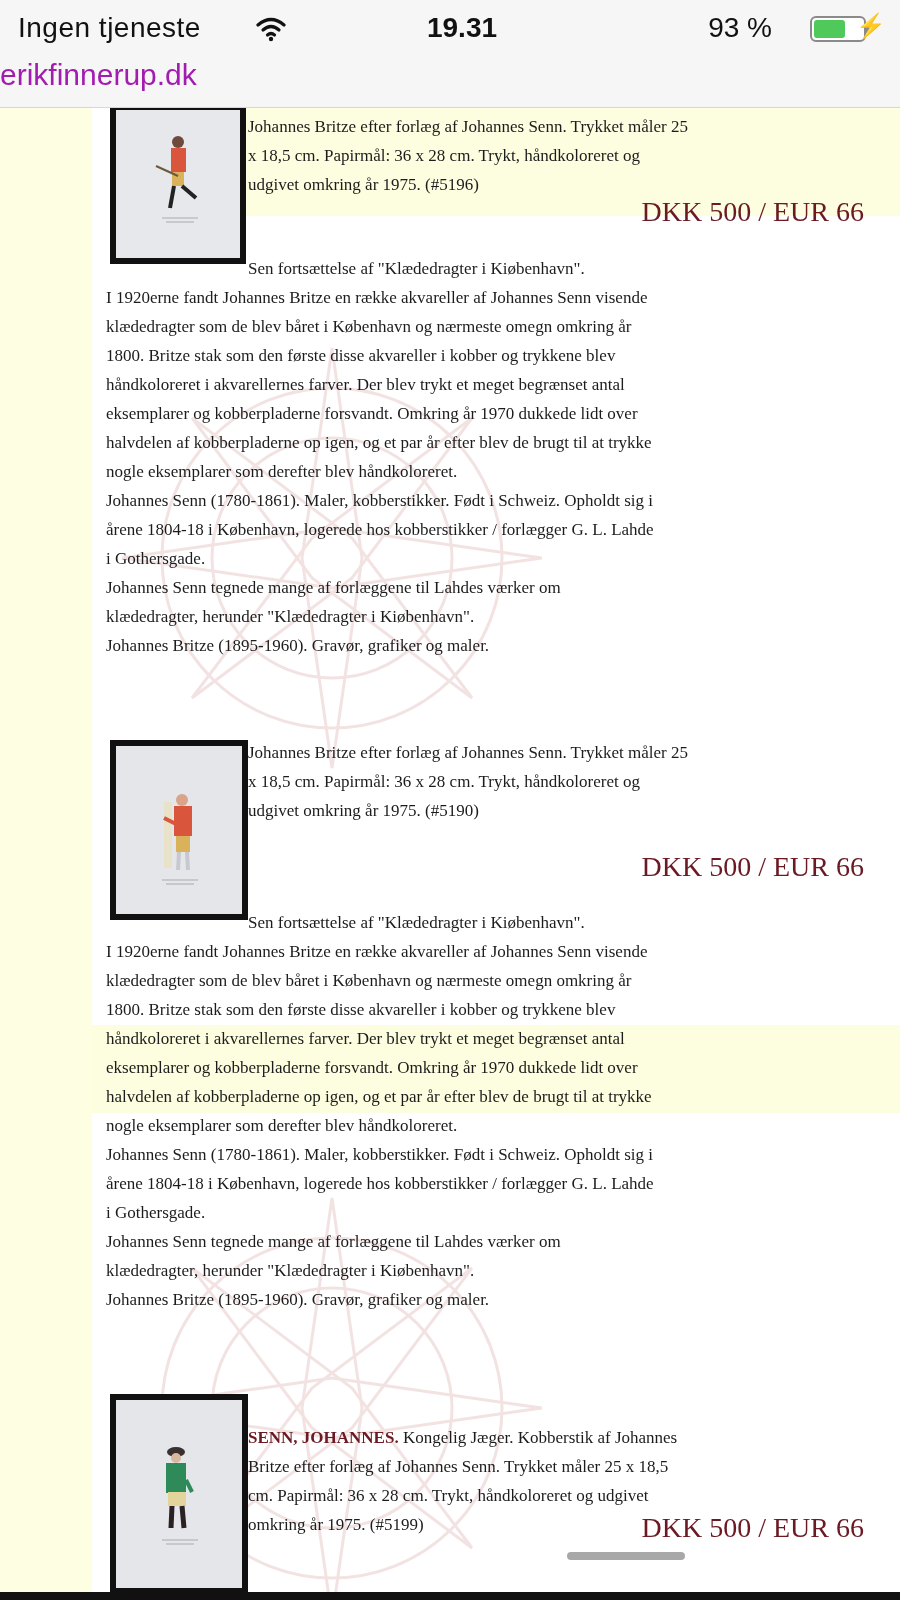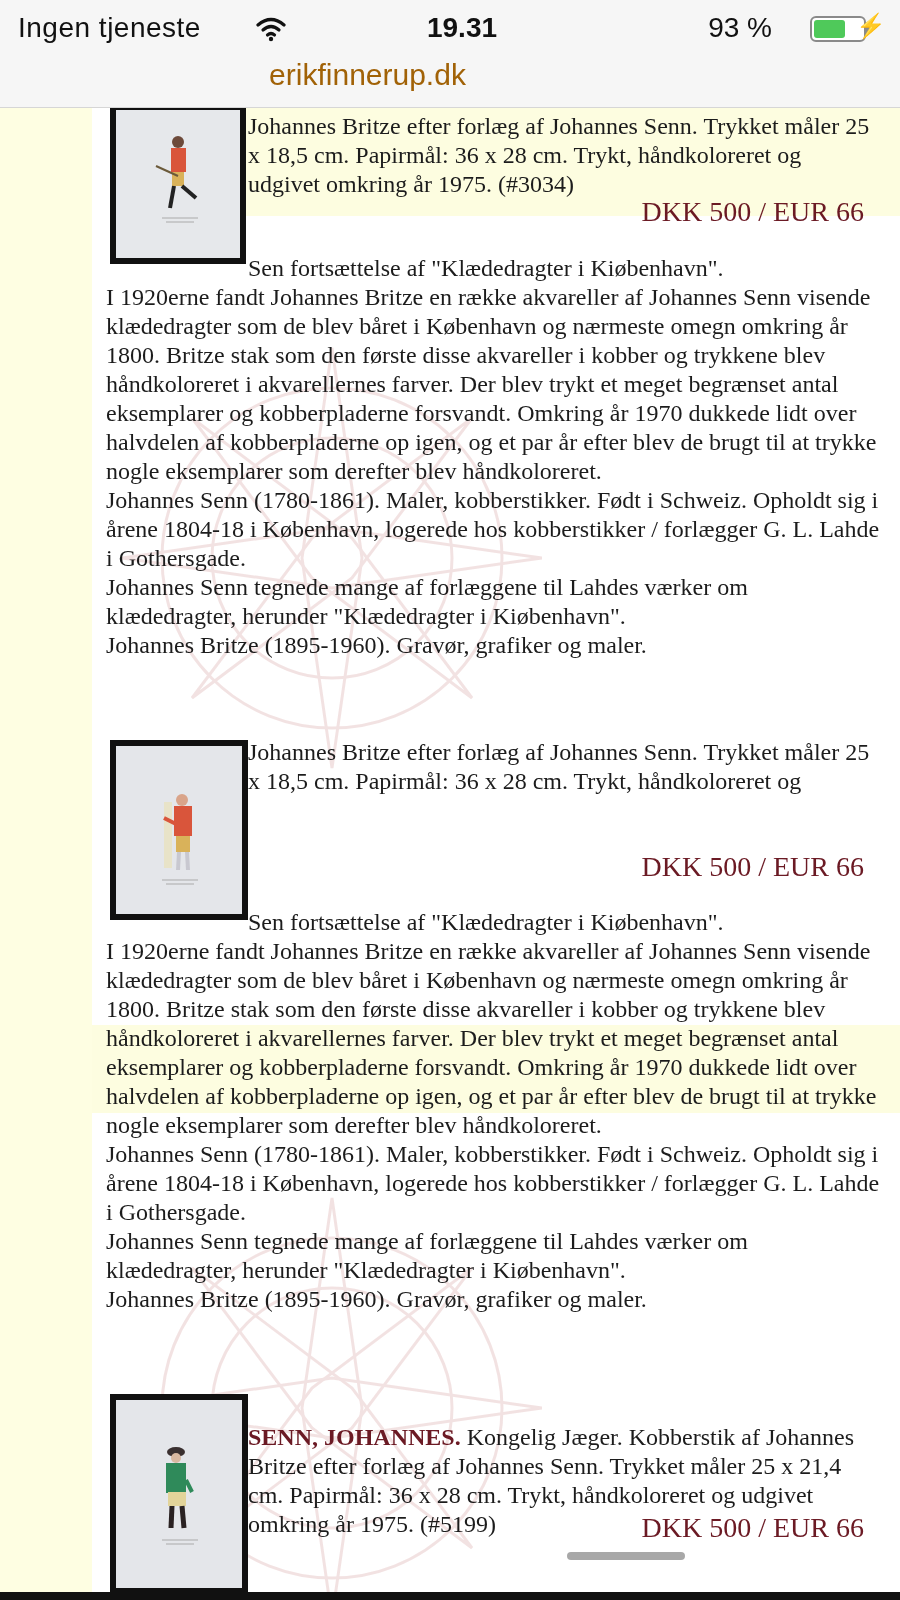--- a/index.html
+++ b/index.html
@@ -16,38 +16,38 @@
   .carrier { position: absolute; left: 18px; top: 0; letter-spacing: 0.5px; }
   .wifi { position: absolute; left: 256px; top: 4px; width: 30px; height: 26px; }
   .clock { position: absolute; left: 12px; width: 900px; top: 0; text-align: center; font-weight: bold; }
   .batt-pct { position: absolute; right: 128px; top: 0; }
   .battery { position: absolute; right: 34px; top: 4px; width: 56px; height: 26px;
     border: 2px solid #8a8a8a; border-radius: 6px; background: #ffffff; }
   .battery .fill { position: absolute; left: 2px; top: 2px; bottom: 2px; width: 60%;
     background: #4fc95a; border-radius: 3px; }
   .battery .nub { position: absolute; right: -6px; top: 8px; width: 4px; height: 8px; background: #8a8a8a; border-radius: 0 2px 2px 0; }
   .bolt { position: absolute; right: 14px; top: 0; font-size: 24px; }
-  .url { position: absolute; top: 58px; left: 0; width: 735px; text-align: center;
-    font-family: "Liberation Sans", sans-serif; font-size: 30px; color: #a16207; }
+  .url { position: absolute; top: 58px; left: 0; width: 735px; text-align: left;
+    font-family: "Liberation Sans", sans-serif; font-size: 30px; color: #a21caf; }
 
   
   .left-margin { position: absolute; left: 0; top: 108px; width: 92px; height: 1484px; background: #fefee2; }
   .content { position: absolute; left: 92px; top: 108px; width: 808px; height: 1484px; background: #ffffff; overflow: hidden; }
 
   
   .watermark { position: absolute; left: 30px; top: 120px; width: 420px; height: 1400px; opacity: 0.12; pointer-events: none; }
 
   .band { position: absolute; left: 0; width: 808px; background: #fdfde0; }
 
   .entry-img {
     position: absolute; border: 6px solid #111; background: #e7e9ec; overflow: hidden;
   }
   .entry-img svg { width: 100%; height: 100%; display: block; }
 
-  .text { position: absolute; font-size: 24px; line-height: 29px; color: #1c1c1c; font-family: Liberation Serif, serif; }
+  .text { position: absolute; font-size: 17px; line-height: 29px; color: #1c1c1c; font-family: Liberation Serif, serif; }
   .title { color: #6b1a24; font-weight: bold; }
   .price { position: absolute; right: 36px; font-size: 28px; color: #6b1a24; }
 
   .home-ind { position: absolute; left: 567px; top: 1552px; width: 118px; height: 8px; border-radius: 4px; background: #a8a8a8; z-index: 6; }
   .bottom-bar { position: absolute; left: 0; top: 1592px; width: 900px; height: 8px; background: #111; z-index: 6; }
 </style>
 </head>
 <body>
 
 <div class="topbar">
@@ -105,21 +105,21 @@
       <line x1="40" y1="56" x2="62" y2="66" stroke="#6b5a3a" stroke-width="2"></line>
       <line x1="58" y1="76" x2="54" y2="98" stroke="#222" stroke-width="4"></line>
       <line x1="66" y1="76" x2="80" y2="88" stroke="#222" stroke-width="4"></line>
       <line x1="46" y1="108" x2="82" y2="108" stroke="#aaa" stroke-width="1"></line>
       <line x1="50" y1="112" x2="78" y2="112" stroke="#aaa" stroke-width="1"></line>
     </svg>
   </div>
   <div class="text" style="left:156px; top:4px; width:640px;">
     <div>Johannes Britze efter forlæg af Johannes Senn. Trykket måler 25</div>
     <div>x 18,5 cm. Papirmål: 36 x 28 cm. Trykt, håndkoloreret og</div>
-    <div>udgivet omkring år 1975. (#3034)</div>
+    <div>udgivet omkring år 1975. (#5196)</div>
   </div>
   <div class="price" style="top:88px;">DKK 500 / EUR 66</div>
 
   <div class="text desc" style="left:156px; top:146px; width:650px;">
     <div>Sen fortsættelse af "Klædedragter i Kiøbenhavn".</div>
   </div>
   <div class="text desc" style="left:14px; top:175px; width:794px;">
     <div>I 1920erne fandt Johannes Britze en række akvareller af Johannes Senn visende</div>
     <div>klædedragter som de blev båret i København og nærmeste omegn omkring år</div>
     <div>1800. Britze stak som den første disse akvareller i kobber og trykkene blev</div>
@@ -145,20 +145,21 @@
       <line x1="63" y1="106" x2="62" y2="124" stroke="#c8c8d0" stroke-width="4"></line>
       <line x1="71" y1="106" x2="72" y2="124" stroke="#c8c8d0" stroke-width="4"></line>
       <line x1="48" y1="72" x2="60" y2="78" stroke="#d9553b" stroke-width="4"></line>
       <line x1="46" y1="134" x2="82" y2="134" stroke="#aaa" stroke-width="1"></line>
       <line x1="50" y1="138" x2="78" y2="138" stroke="#aaa" stroke-width="1"></line>
     </svg>
   </div>
   <div class="text" style="left:156px; top:630px; width:650px;">
     <div>Johannes Britze efter forlæg af Johannes Senn. Trykket måler 25</div>
     <div>x 18,5 cm. Papirmål: 36 x 28 cm. Trykt, håndkoloreret og</div>
+    <div>udgivet omkring år 1975. (#5190)</div>
   </div>
   <div class="price" style="top:743px;">DKK 500 / EUR 66</div>
 
   <div class="text desc" style="left:156px; top:800px; width:650px;">
     <div>Sen fortsættelse af "Klædedragter i Kiøbenhavn".</div>
   </div>
   <div class="text desc" style="left:14px; top:829px; width:794px;">
     <div>I 1920erne fandt Johannes Britze en række akvareller af Johannes Senn visende</div>
     <div>klædedragter som de blev båret i København og nærmeste omegn omkring år</div>
     <div>1800. Britze stak som den første disse akvareller i kobber og trykkene blev</div>
@@ -183,21 +184,21 @@
       <rect x="52" y="92" width="18" height="14" fill="#e2d49a"></rect>
       <line x1="56" y1="106" x2="55" y2="128" stroke="#2a2222" stroke-width="5"></line>
       <line x1="66" y1="106" x2="68" y2="128" stroke="#2a2222" stroke-width="5"></line>
       <line x1="70" y1="80" x2="76" y2="92" stroke="#2f8a5a" stroke-width="4"></line>
       <line x1="46" y1="140" x2="82" y2="140" stroke="#aaa" stroke-width="1"></line>
       <line x1="50" y1="144" x2="78" y2="144" stroke="#aaa" stroke-width="1"></line>
     </svg>
   </div>
   <div class="text" style="left:156px; top:1290px; width:650px;margin-top:25px;">
     <div><span class="title">SENN, JOHANNES.</span> <span>Kongelig Jæger. Kobberstik af Johannes</span></div>
-    <div>Britze efter forlæg af Johannes Senn. Trykket måler 25 x 21,4</div>
+    <div>Britze efter forlæg af Johannes Senn. Trykket måler 25 x 18,5</div>
     <div>cm. Papirmål: 36 x 28 cm. Trykt, håndkoloreret og udgivet</div>
     <div>omkring år 1975. (#5199)</div>
   </div>
   <div class="price" style="top:1404px;">DKK 500 / EUR 66</div>
 
 </div>
 
 <div class="home-ind"></div>
 <div class="bottom-bar"></div>
 

